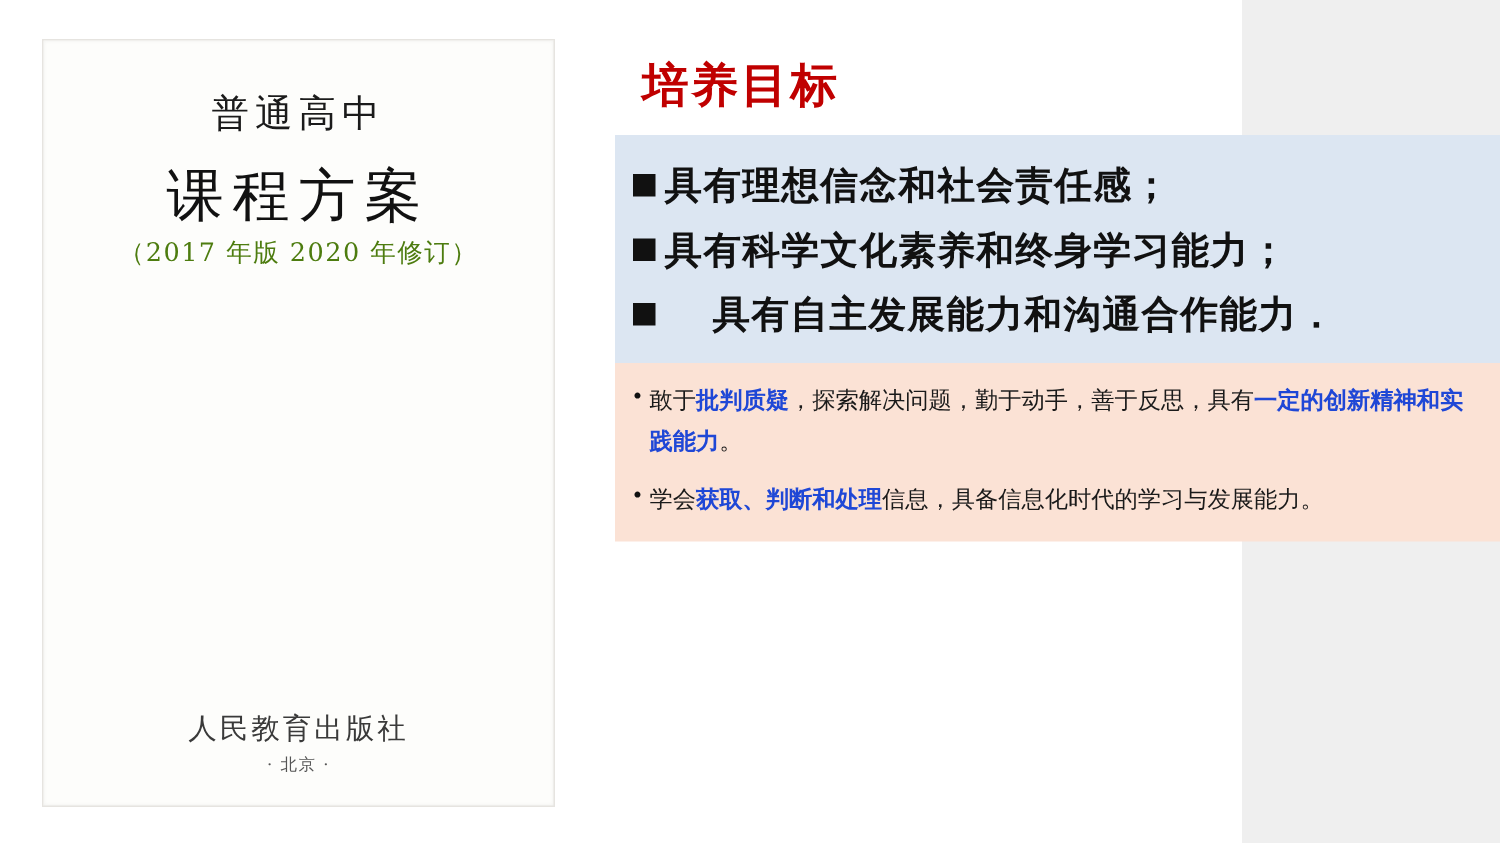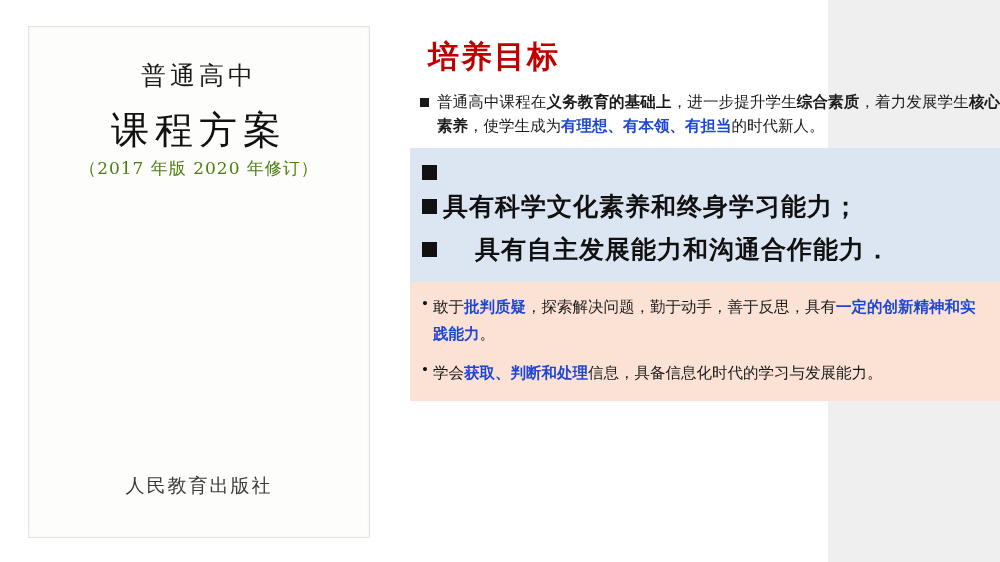--- a/index.html
+++ b/index.html
@@ -180,36 +180,32 @@
 </head>
 <body>
 
 <div class="slide">
 
   <div class="book-cover">
     <div class="bc-line1">普通高中</div>
     <div class="bc-line2">课程方案</div>
     <div class="bc-line3">（2017 年版 2020 年修订）</div>
     <div class="bc-publisher">人民教育出版社</div>
+    <div class="bc-city">· 北京 ·</div>
   </div>
 
   <div class="right">
 
     <div class="title">培养目标</div>
 
-    <div class="para-block">
-      <div class="sq-small"></div>
-      <div class="para">
-        <span>普通高中课程在</span><b>义务教育的基础上</b><span>，进一步提升学生</span><b>综合素质</b><span>，着力发展学生</span><b>核心素养</b><span>，使学生成为</span><span class="blue">有理想、有本领、有担当</span><span>的时代新人。</span>
-      </div>
-    </div>
 
     <div class="blue-box">
       <div class="big-line">
         <div class="sq-big"></div>
+        <div class="big-text">具有理想信念和社会责任感；</div>
       </div>
       <div class="big-line">
         <div class="sq-big"></div>
         <div class="big-text">具有科学文化素养和终身学习能力；</div>
       </div>
       <div class="big-line">
         <div class="sq-big"></div>
         <div class="big-text">具有自主发展能力和沟通合作能力．</div>
       </div>
     </div>

